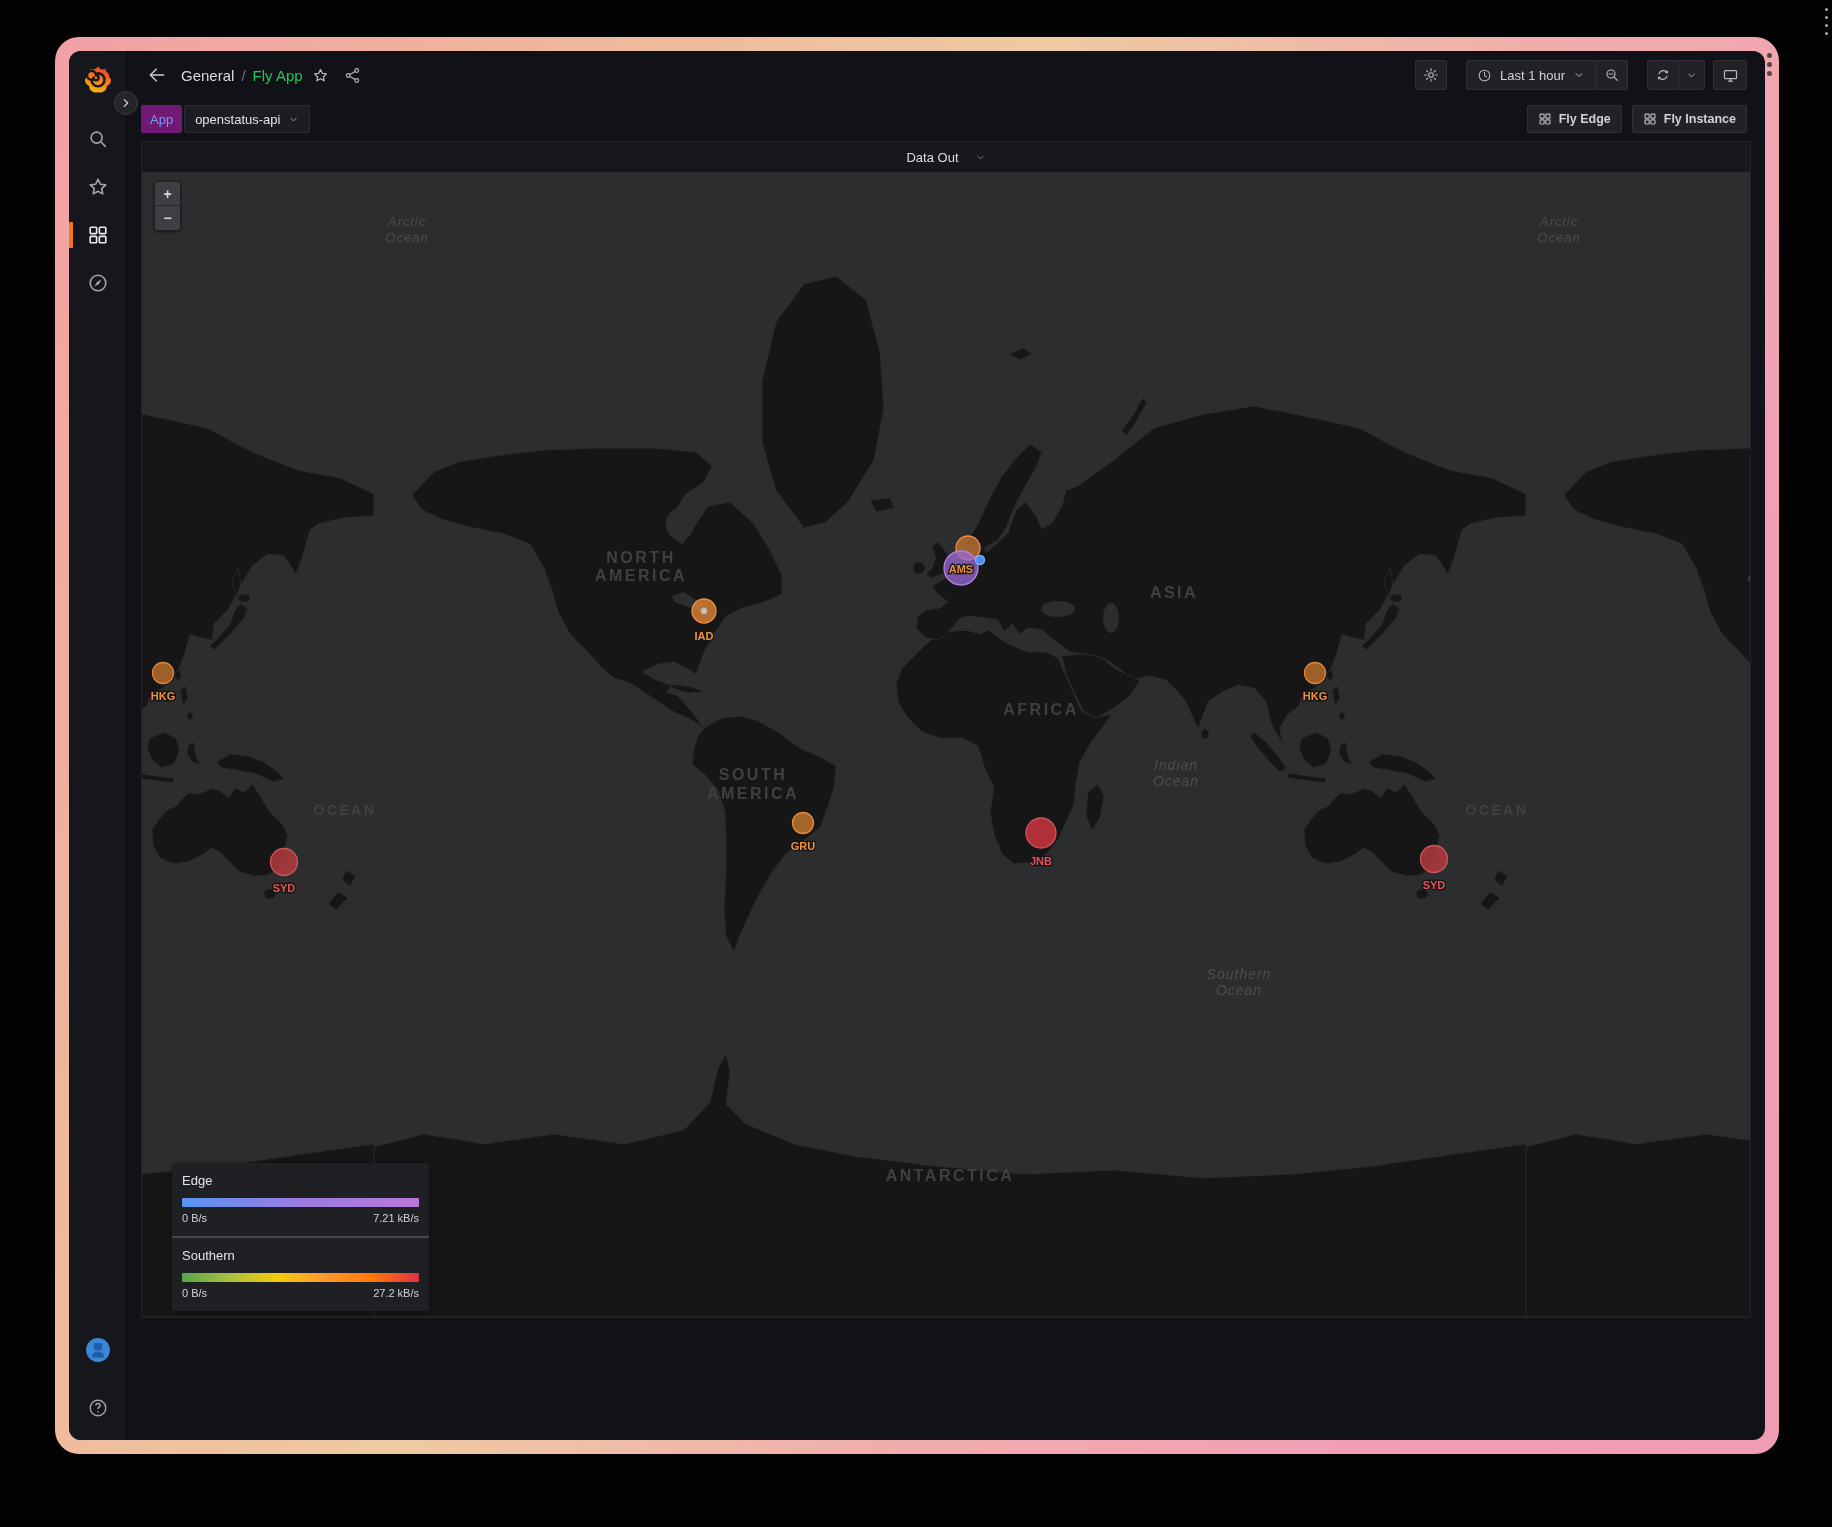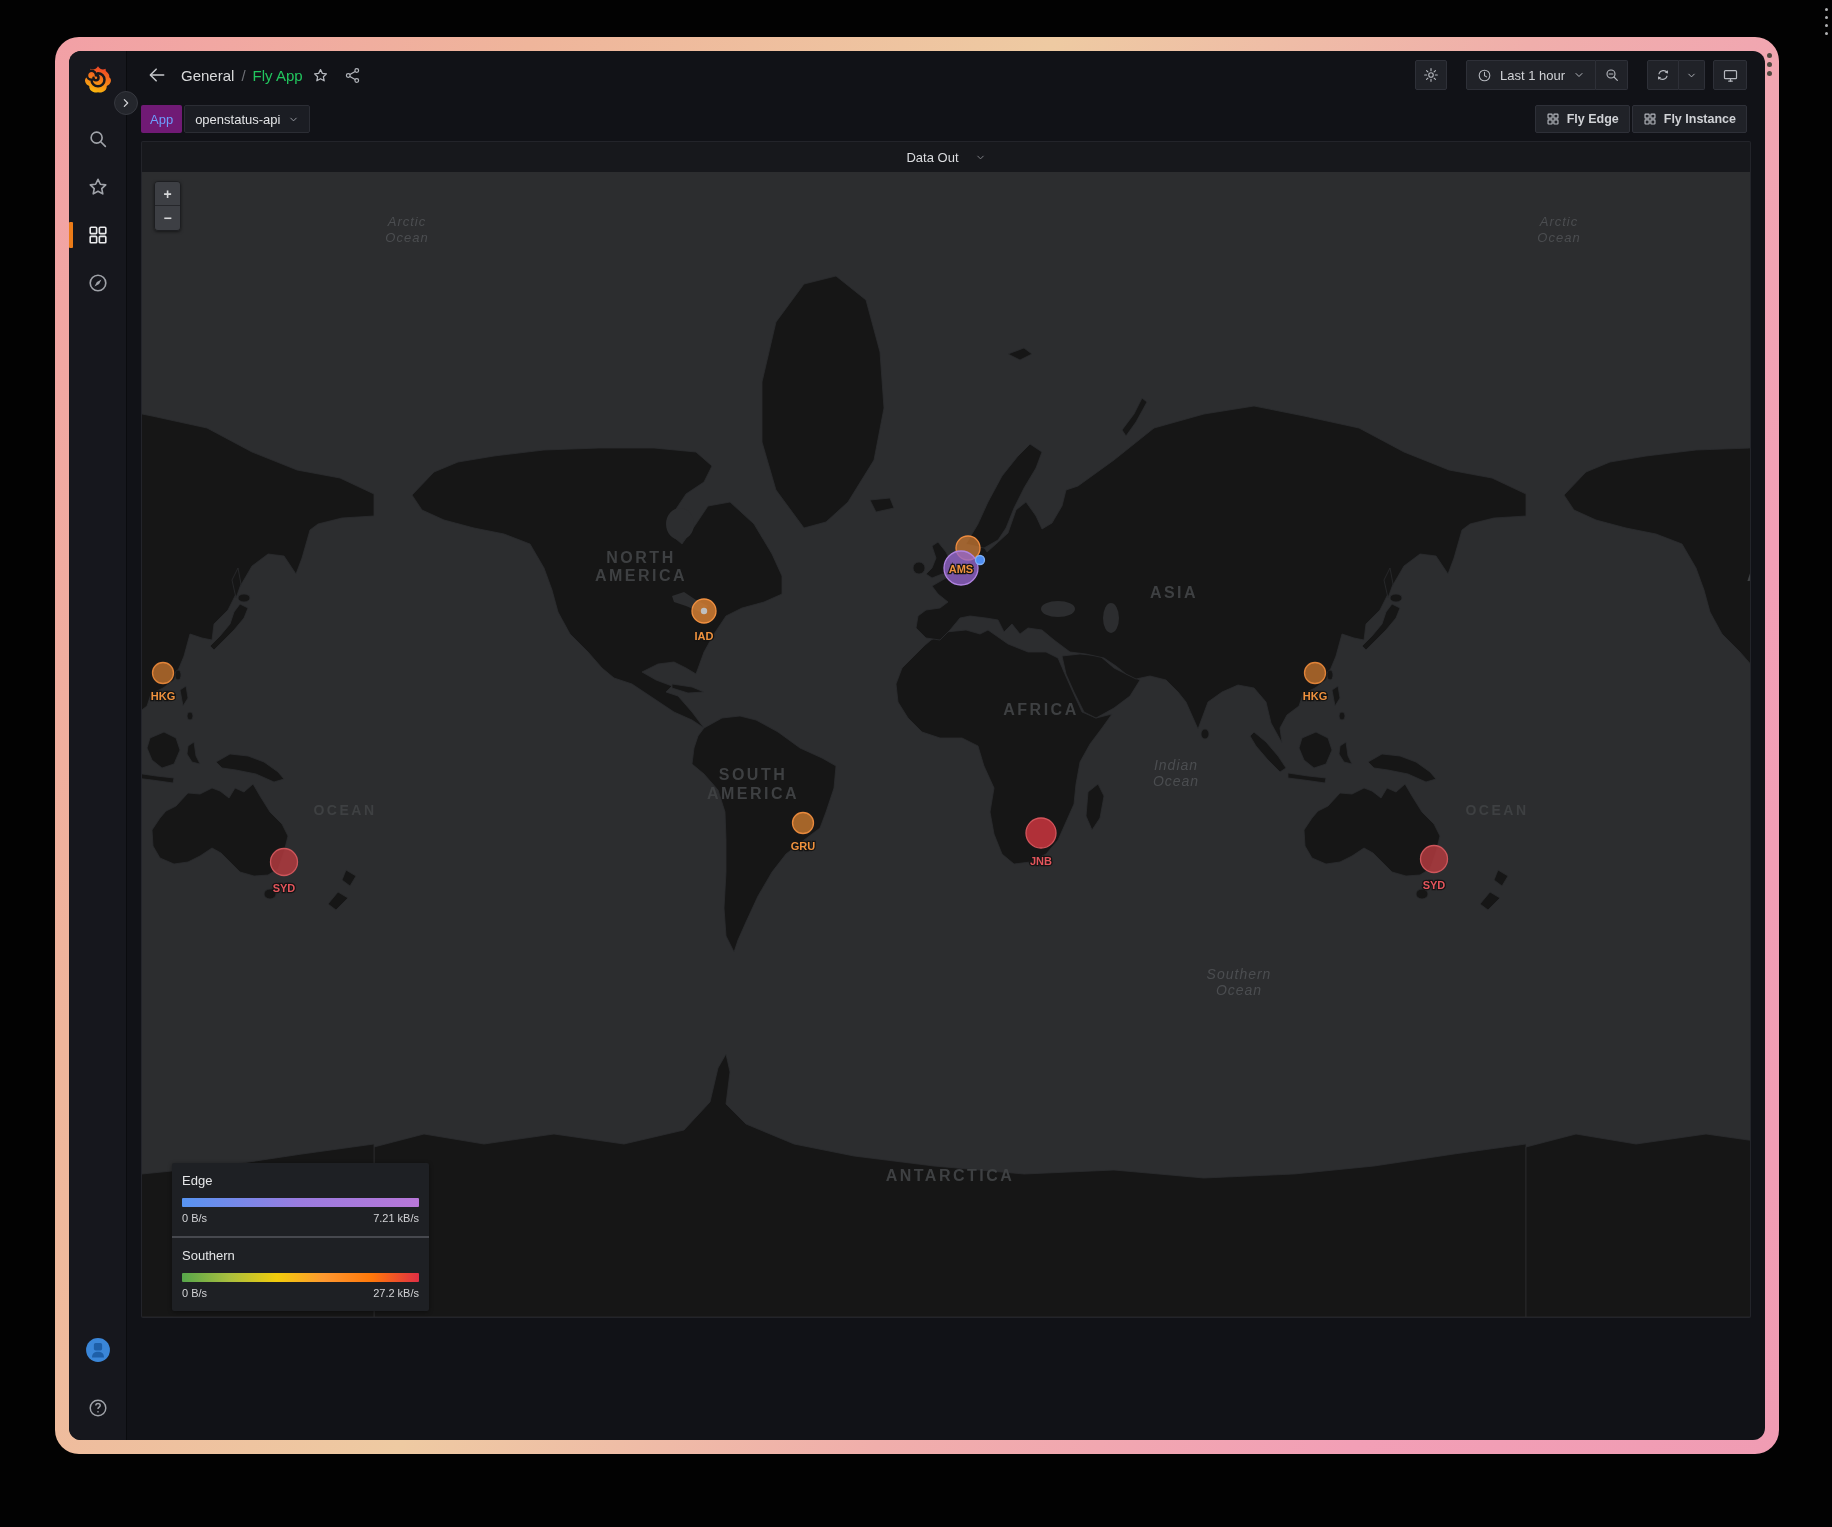--- a/index.html
+++ b/index.html
@@ -42,21 +42,21 @@
   .btn-group { display:flex; align-items:stretch;margin-left:11px; }
   .btn-group .btn { border-radius:0; }
   .btn-group .btn:first-child { border-radius:2px 0 0 2px; }
   .btn-group .btn:last-child { border-radius:0 2px 2px 0; border-left:none; }
   .sq { width:32px; }
   .time-btn { padding:0 10px; gap:8px; font-weight:500; }
 
   .submenu { height:40px; display:flex; align-items:center; padding:0 18px 0 14px; }
   .var-chip { height:28px; display:flex; align-items:center; padding:0 9px; background:#701a75; border-radius:2px; color:#6e9fff; font-size:13px; font-weight:500; cursor:pointer; }
   .var-select { height:28px; display:flex; align-items:center; gap:8px; padding:0 10px; margin-left:2px; background:#1b1d23; border:1px solid #2b2d34; border-radius:2px; color:#e3e4e6; font-size:13px; cursor:pointer; }
-  .submenu-right { margin-left:auto; display:flex; gap:2px; }
+  .submenu-right { margin-left:auto; display:flex; gap:10px; }
   .view-btn { height:28px; padding:0 10px; gap:7px; font-weight:600; font-size:12.5px; }
 
   
   .panel { margin:2px 14px 0 14px; width:1610px; background:#17181c; border:1px solid rgba(204,204,220,0.07); border-radius:2px; }
   .panel-header { height:30px; display:flex; align-items:center; justify-content:center; gap:16px; color:#dcdde0; font-size:13px; font-weight:500; cursor:pointer; }
   .panel-header .caret { color:#85878c; display:flex; }
 
   .map-wrap { position:relative; width:1608px; height:1145px; background:#2c2d2f; overflow:hidden; }
   .map-svg { position:absolute; inset:0; }
   .land { fill:#161616; stroke:#2b2c2e; stroke-width:0.8; }

